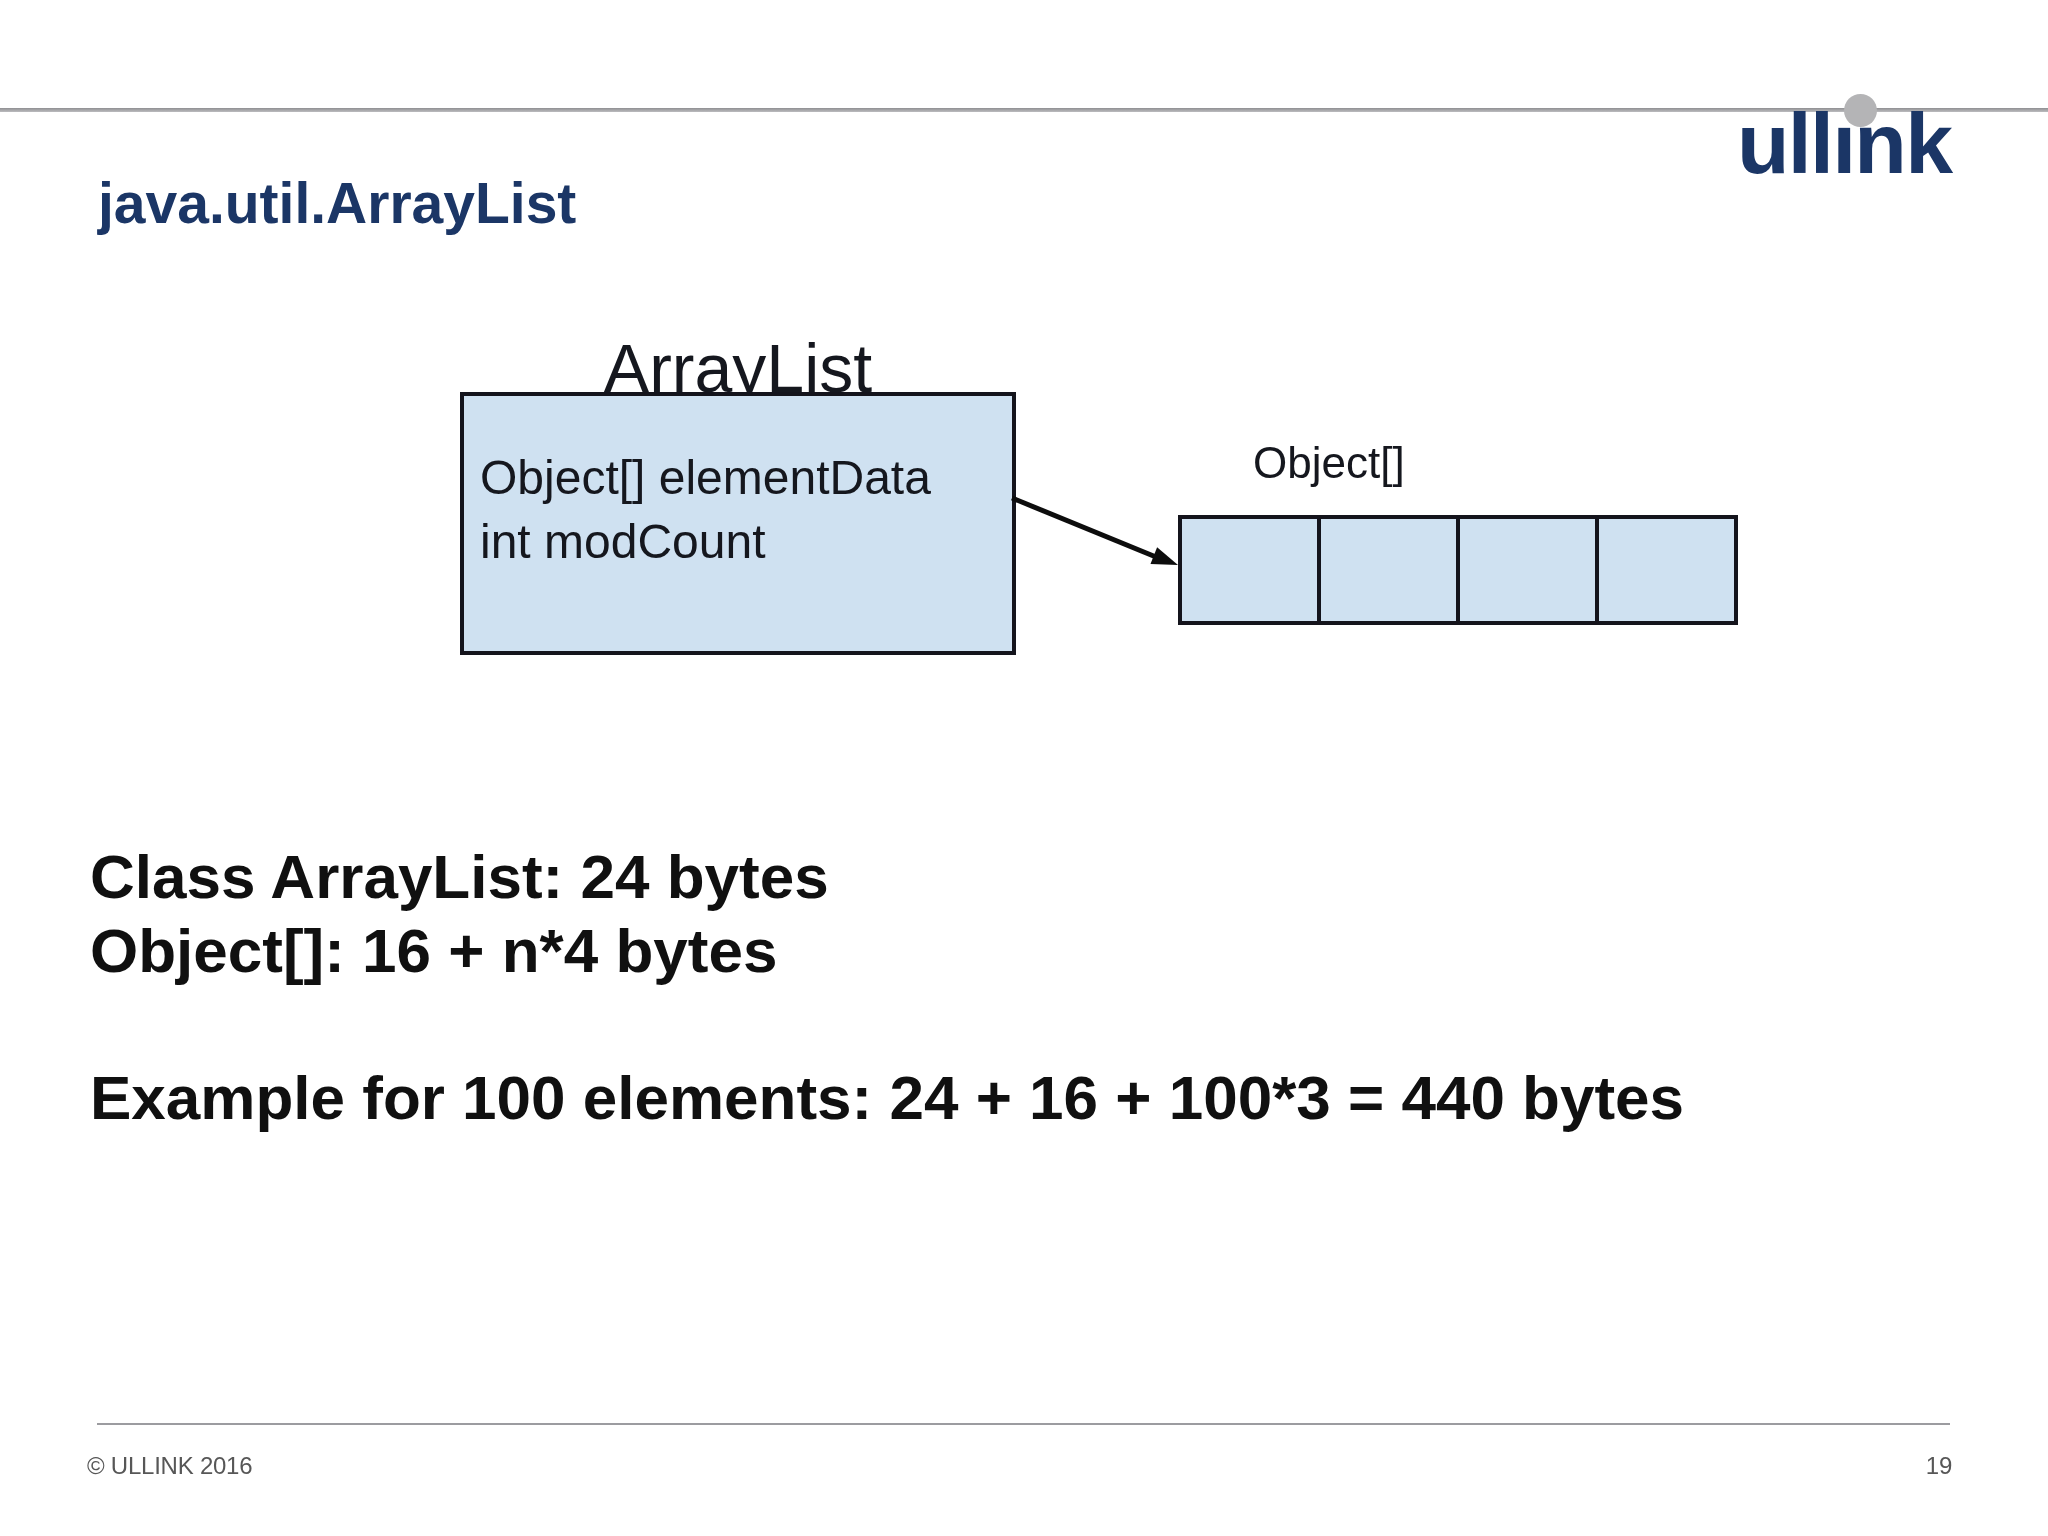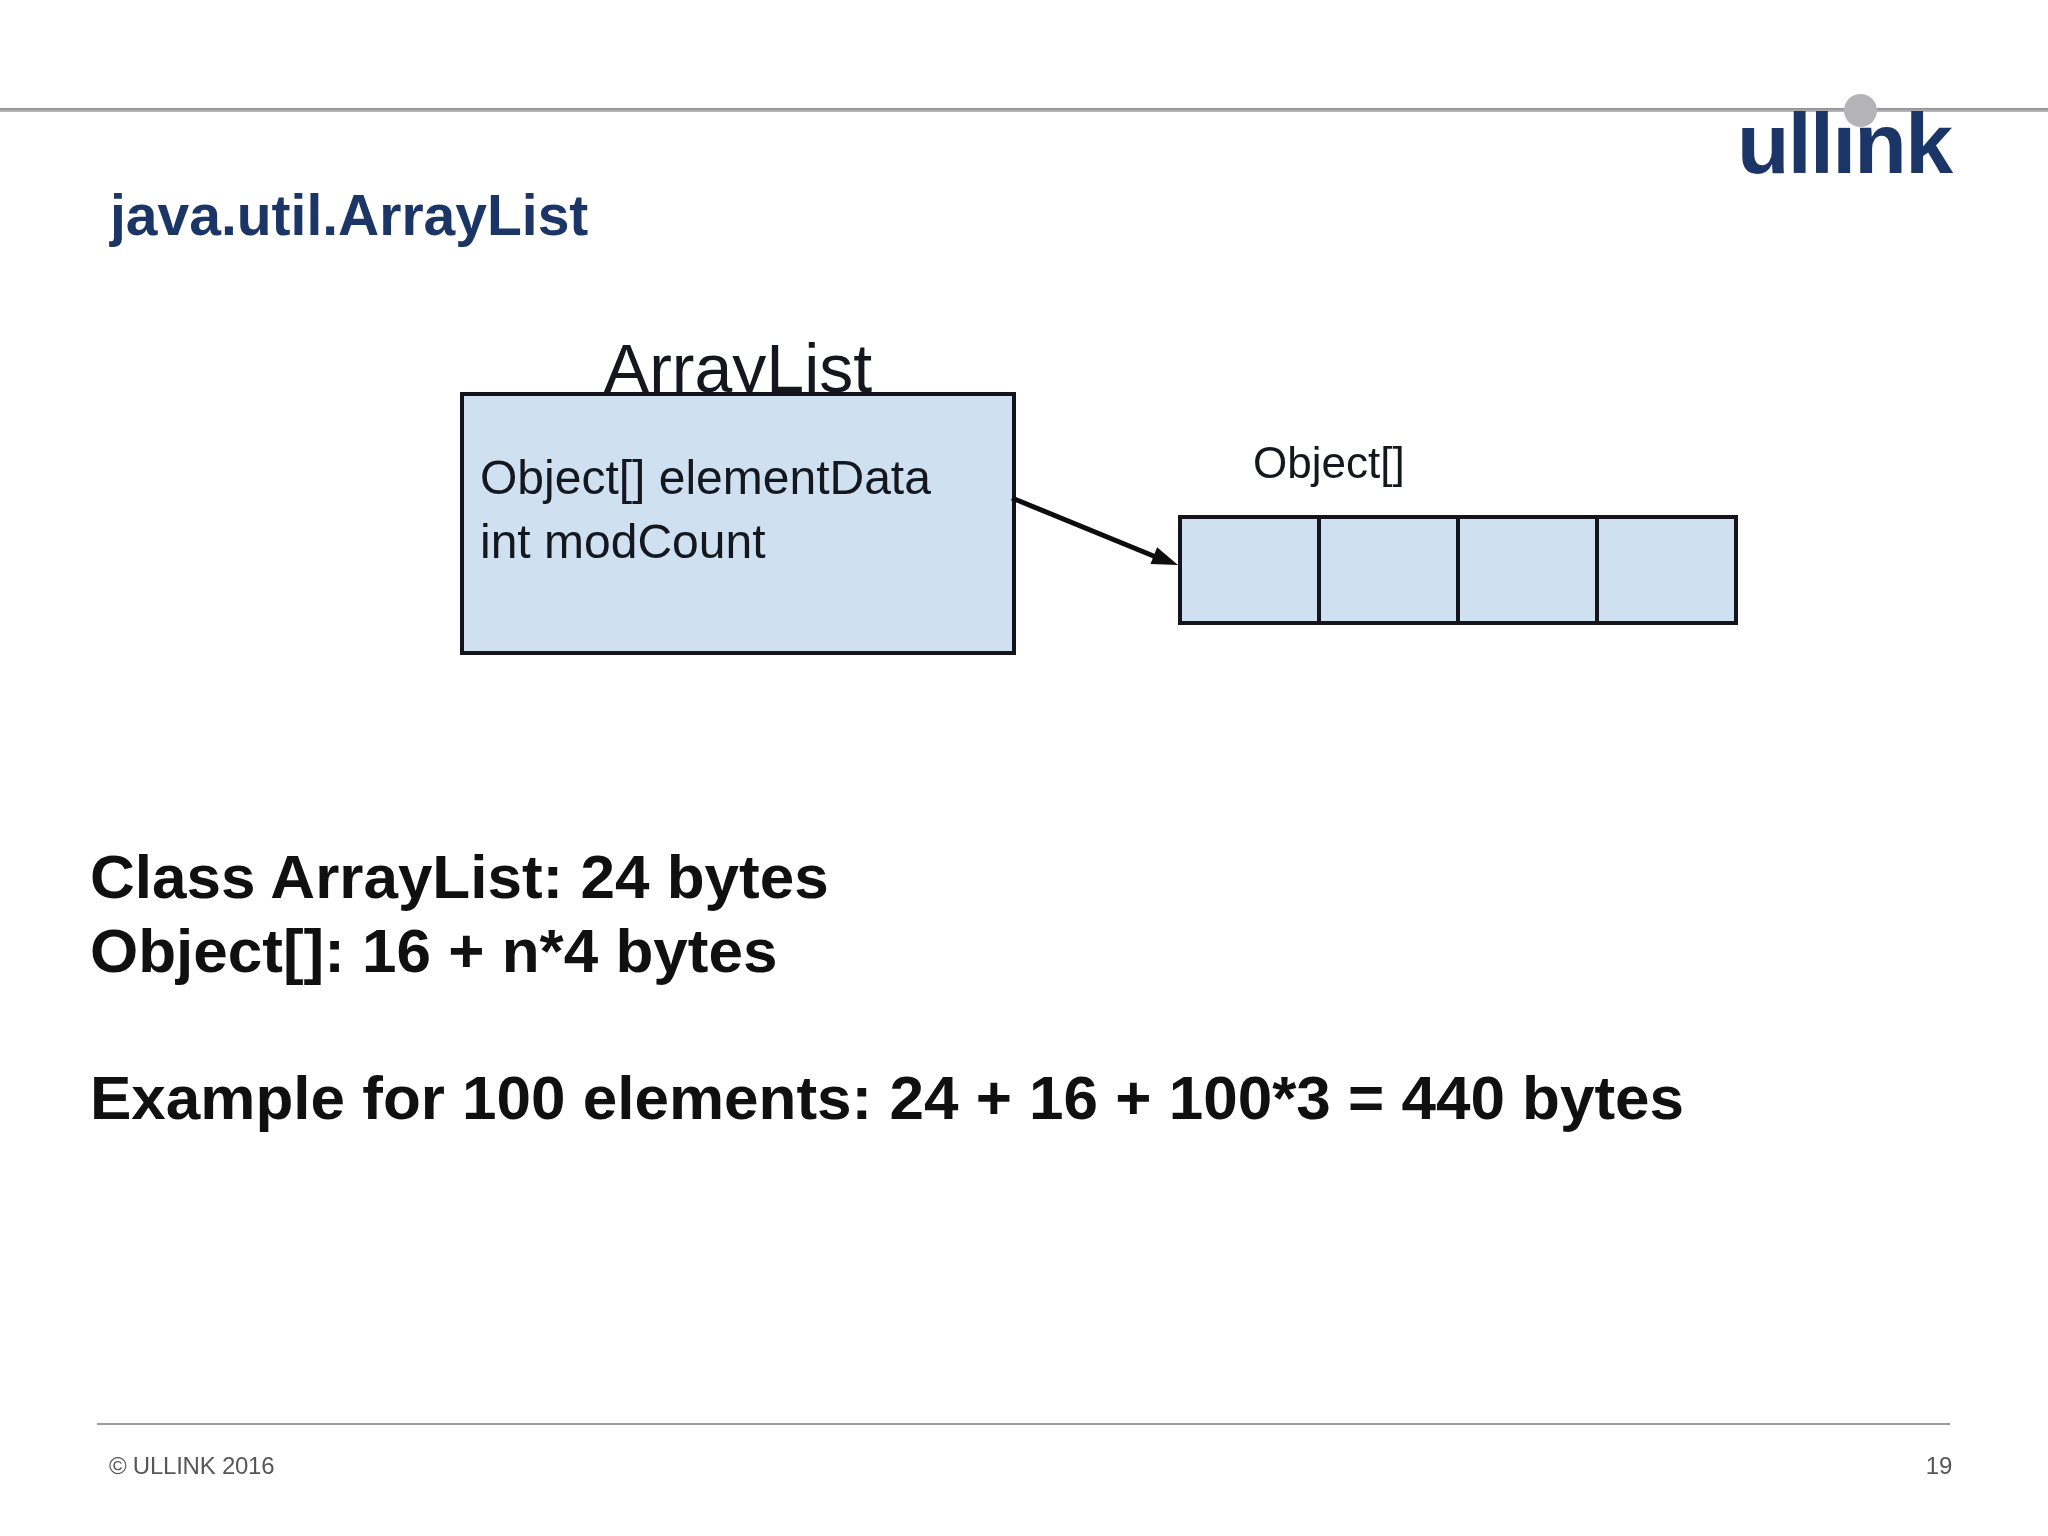--- a/index.html
+++ b/index.html
@@ -8,21 +8,21 @@
     overflow:hidden;font-family:"Liberation Sans", sans-serif;
   }
   
   .top-rule{position:absolute;left:0;top:108px;width:2048px;height:4px;
     background:linear-gradient(#8f8f92,#bcbcbf);}
   .logo-dot{position:absolute;left:1844px;top:94px;width:33px;height:33px;
     border-radius:50%;background:var(--dot-gray,#b4b4b6);}
   .logo{position:absolute;left:1737px;top:100px;height:86px;line-height:86px;
     font-size:86px;font-weight:700;letter-spacing:-0.02em;
     color:var(--navy,#1b3666);}
-  .title{position:absolute;left:94px;top:166px;margin:16px;font-size:57px;
+  .title{position:absolute;left:94px;top:166px;margin:4px;font-size:57px;
     font-weight:700;color:var(--navy,#1b3666);}
   
   .class-label{position:absolute;left:460px;top:329px;width:556px;
     text-align:center;font-size:68px;color:var(--diagram-text,#15171e);}
   .class-box{position:absolute;left:460px;top:392px;width:556px;height:263px;
     box-sizing:border-box;border:4px solid var(--box-border,#14141c);
     background:var(--box-fill,#cfe1f1);}
   .fields{padding:50px 0 0 16px;font-size:48px;line-height:64px;
     color:var(--diagram-text,#15171e);}
   .arrow-svg{position:absolute;left:1000px;top:480px;width:200px;height:100px;}
@@ -36,21 +36,21 @@
   
   .body-block{position:absolute;left:90px;font-size:62px;line-height:74px;
     color:var(--body-text,#101010);white-space:pre-line;font-weight:bold;}
   .body-sizes{top:840px;}
   .body-example{top:1061px;}
   
   .footer-rule{position:absolute;left:97px;top:1423px;width:1853px;height:2px;
     background:#9c9ca0;}
   .footer-text{position:absolute;top:1452px;font-size:24px;line-height:28px;
     color:var(--footer-text,#575757);letter-spacing:-0.01em;}
-  .footer-left{left:109px;}
+  .footer-left{left:87px;}
   .footer-right{right:96px;}
 </style>
 </head>
 <body>
 
 <div class="slide">
 
   <div class="top-rule"></div>
 
   <div class="logo-dot"></div>

